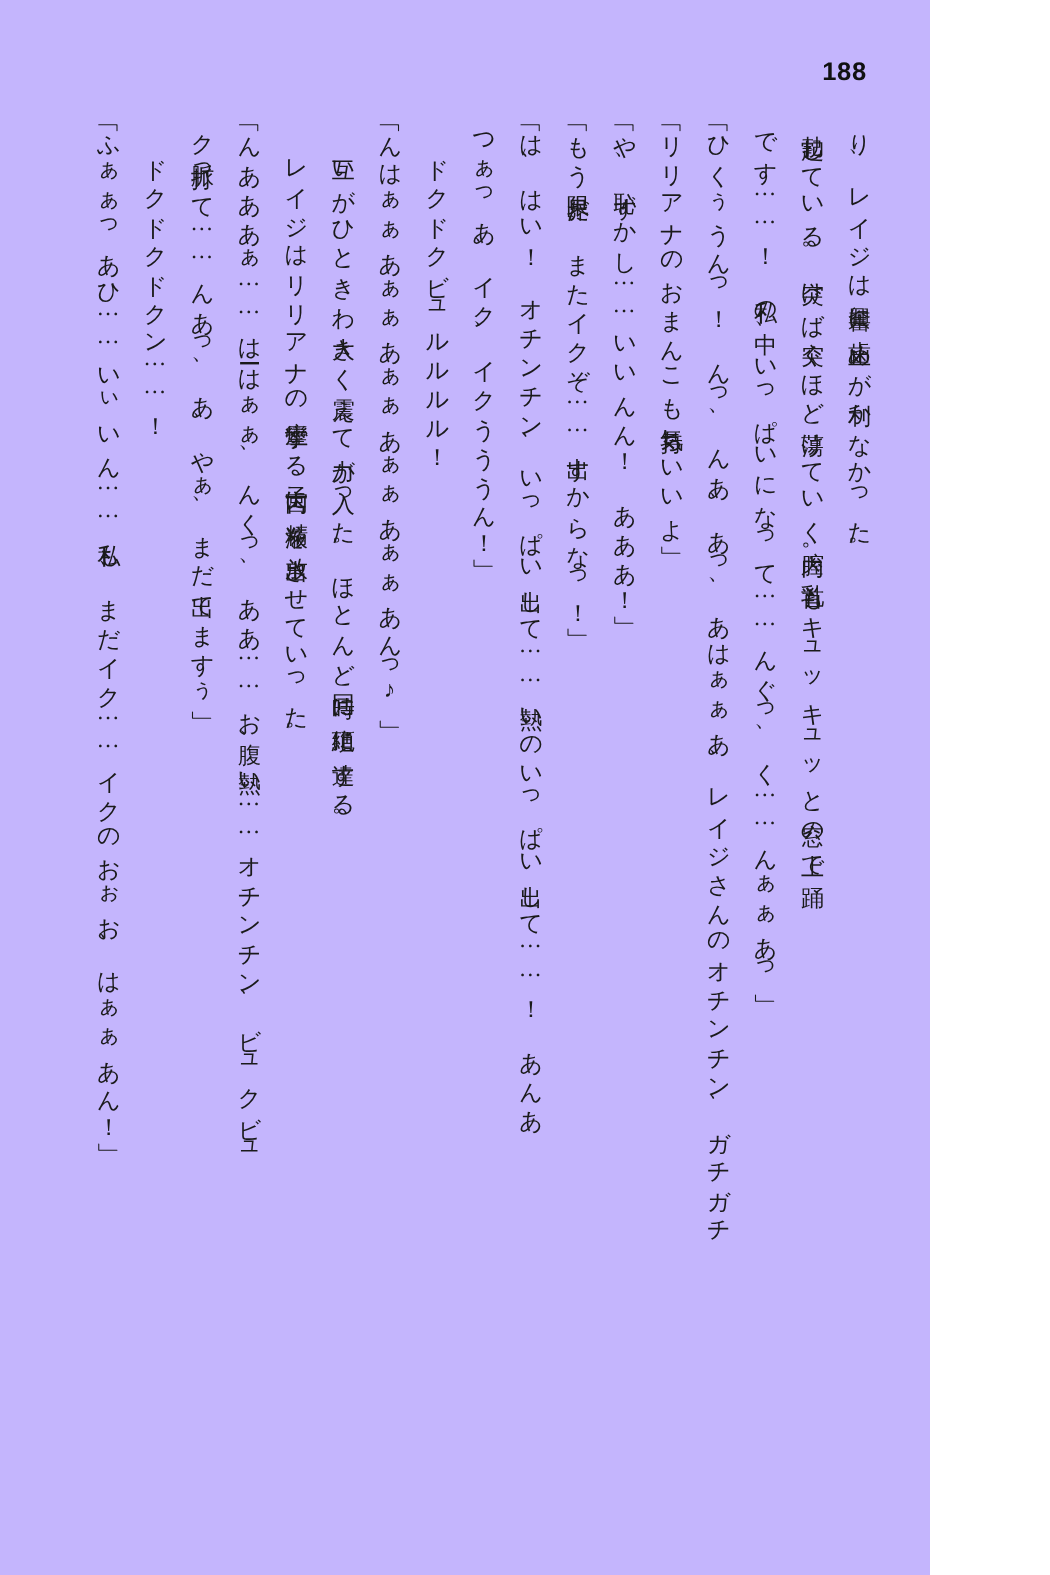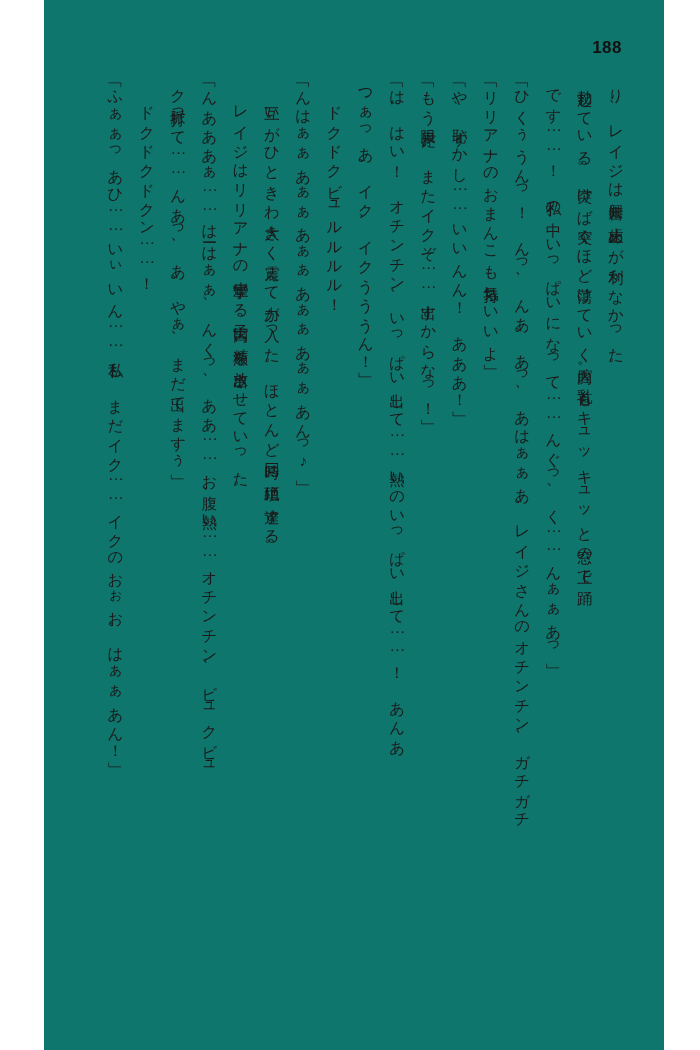--- a/index.html
+++ b/index.html
@@ -11,23 +11,22 @@
     width: 700px;
     height: 1050px;
     font-family: "Liberation Serif", "DejaVu Serif", serif;
     color: #1a1a1a;
     overflow: hidden;
   }
   .page {
     position: relative;
     width: 620px;
     height: 1050px;
-    background: #0f766e;
+    background: #c4b5fd;
     box-sizing: border-box;
-    margin-left: 44px;
   }
   .page-number {
     position: absolute;
     top: 38px;
     right: 42px;
     font-family: "Liberation Sans", sans-serif;
     font-size: 17px;
     font-weight: bold;
     letter-spacing: 0.5px;
     color: #111111;

